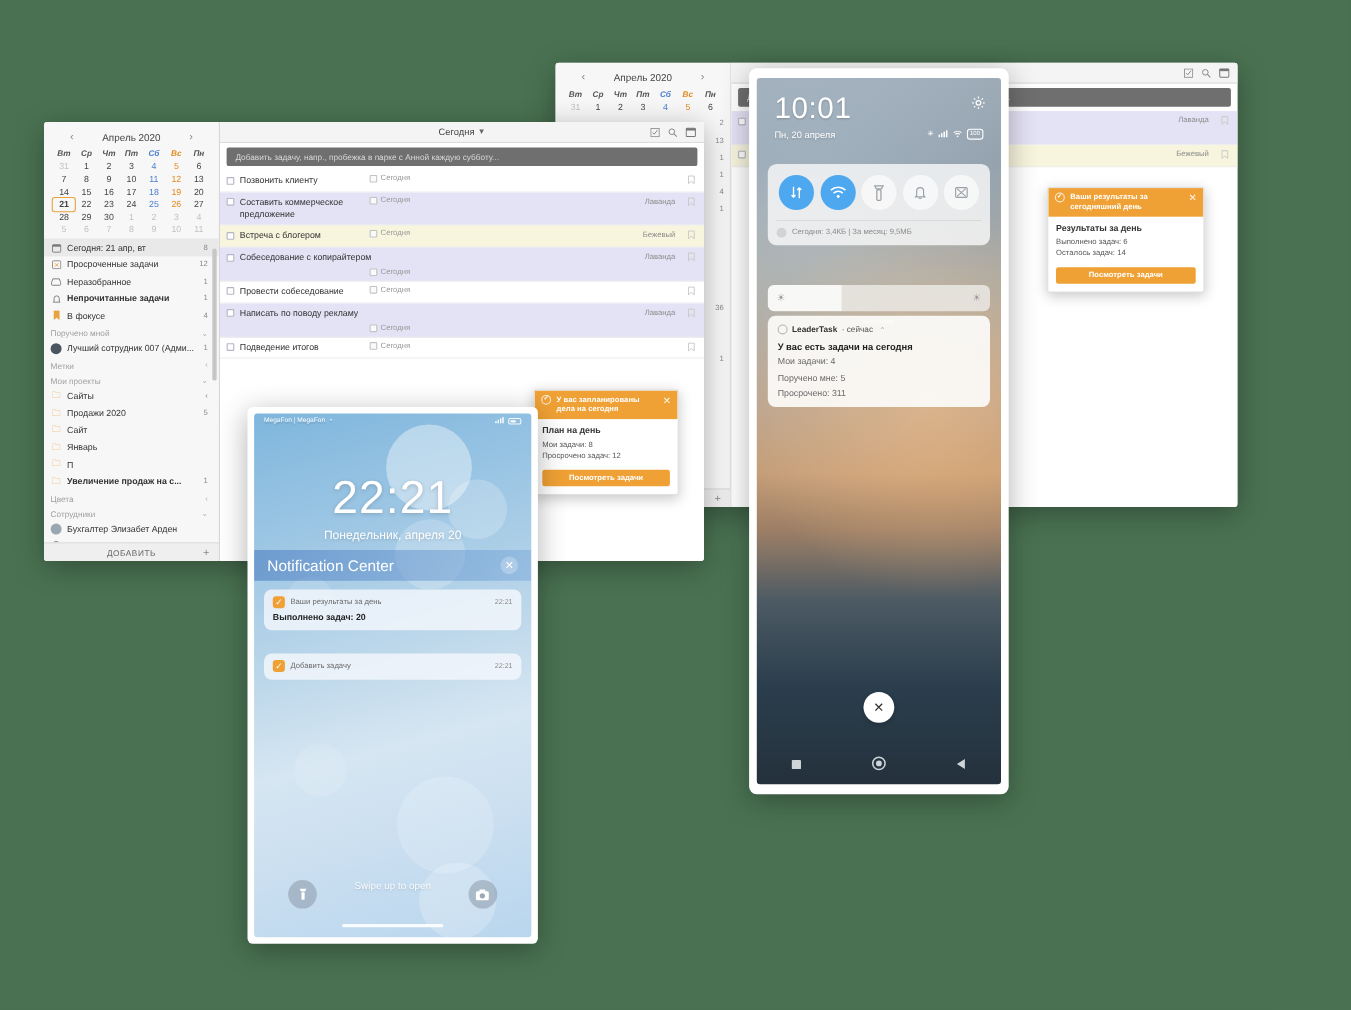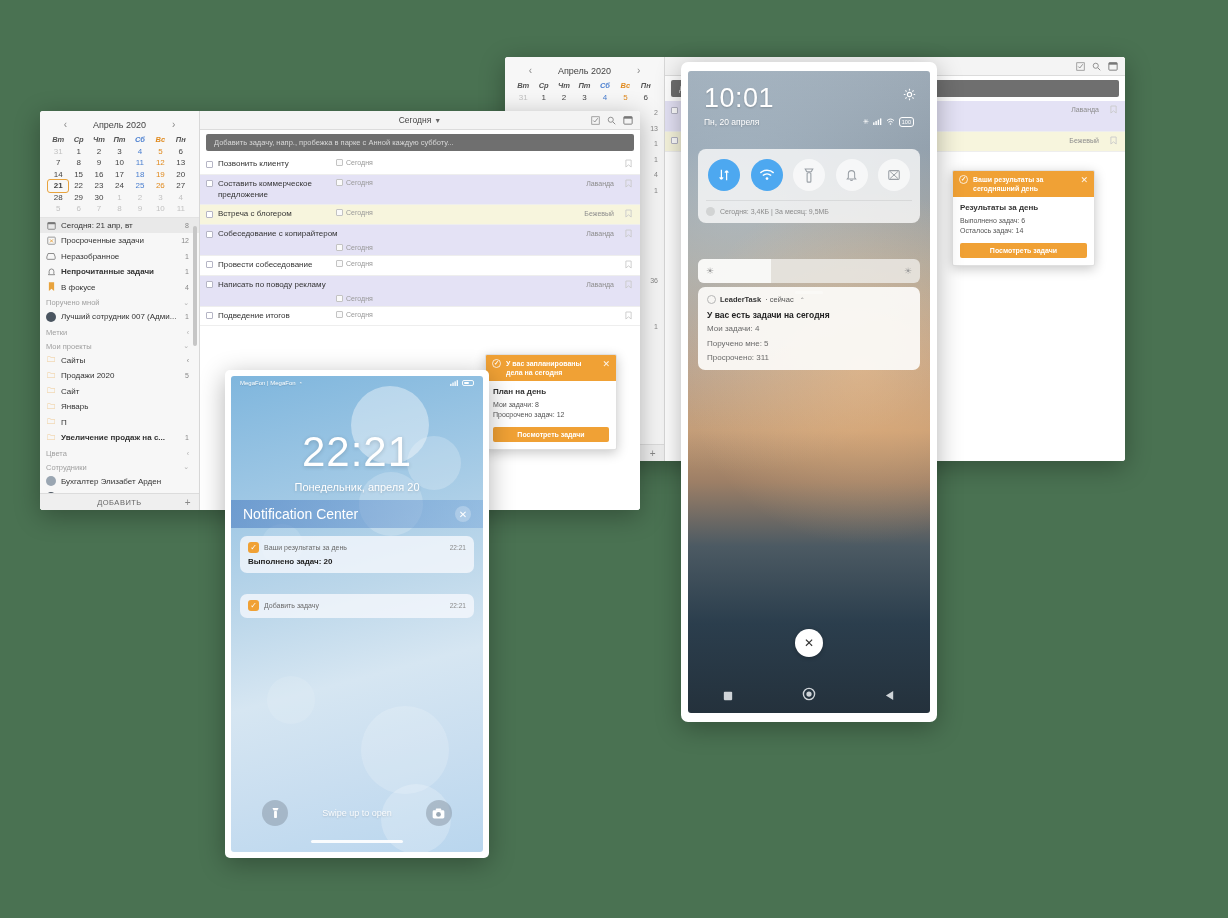--- a/index.html
+++ b/index.html
@@ -136,21 +136,21 @@
   .toast-body { padding:6px 7px 7px; }
   .toast-body .h { font-size:8px; font-weight:bold; color:#333; margin-bottom:4px; }
   .toast-body .l { font-size:7px; color:#555; line-height:1.45; }
   .toast-btn {
     margin-top:7px; height:15px; background:#f0a135; color:#fff; border-radius:2px;
     display:flex;align-items:center;justify-content:center; font-size:7px; font-weight:bold;
   }
 
   
   .android {
-    position:absolute; left:681px; top:62px; width:256px; height:660px;
+    position:absolute; left:681px; top:62px; width:236px; height:660px;
     background:#fff; border-radius:7px; padding:9px 7px 9px 7px;
     box-shadow:0 6px 26px rgba(0,0,0,.30);
   }
   .and-screen {
     width:100%; height:100%; border-radius:3px; overflow:hidden; position:relative;
     background:
       linear-gradient(180deg,#9aa7b3 0%,#8d9aa6 12%,#a7a196 30%,#b99d84 45%,#c49a72 56%,
                       #9d7f66 64%,#4c5a63 74%,#2b3e4d 86%,#24313c 100%);
   }
   .and-screen::after{
@@ -244,21 +244,21 @@
     position:absolute; left:9px; right:9px; z-index:5;
     background:rgba(245,248,252,.80); border-radius:7px; padding:6px 8px 7px;
   }
   .ios-notif .top { display:flex; align-items:center; gap:5px; }
   .ios-notif .aico { width:11px;height:11px;border-radius:3px;background:#f0a135;
                      display:flex;align-items:center;justify-content:center;color:#fff;font-size:8px; }
   .ios-notif .aname { font-size:7px; color:#6a6a6a; }
   .ios-notif .tm { margin-left:auto; font-size:6.5px; color:#8a8a8a; }
   .ios-notif .msg { font-size:8px; font-weight:bold; color:#222; margin-top:4px; }
   .ios-bottom { position:absolute; left:0;right:0; bottom:26px; z-index:4;
-                display:flex; align-items:center; justify-content:center; }
+                display:flex; align-items:flex-start; justify-content:center; }
   .ios-rnd { width:26px;height:26px;border-radius:50%;background:rgba(120,130,145,.42);
              display:flex;align-items:center;justify-content:center; color:#fff; font-size:11px; }
   .ios-swipe { font-size:9px; color:rgba(255,255,255,.92); margin:0 34px; text-shadow:0 1px 2px rgba(0,0,0,.15); }
   .ios-bar { position:absolute; left:50%; transform:translateX(-50%); bottom:9px; z-index:4;
              width:92px;height:3px;border-radius:2px;background:rgba(255,255,255,.9); }
 </style>
 </head>
 <body>
 
 <div class="win" style="left:505px; top:57px; width:620px; height:404px;">

